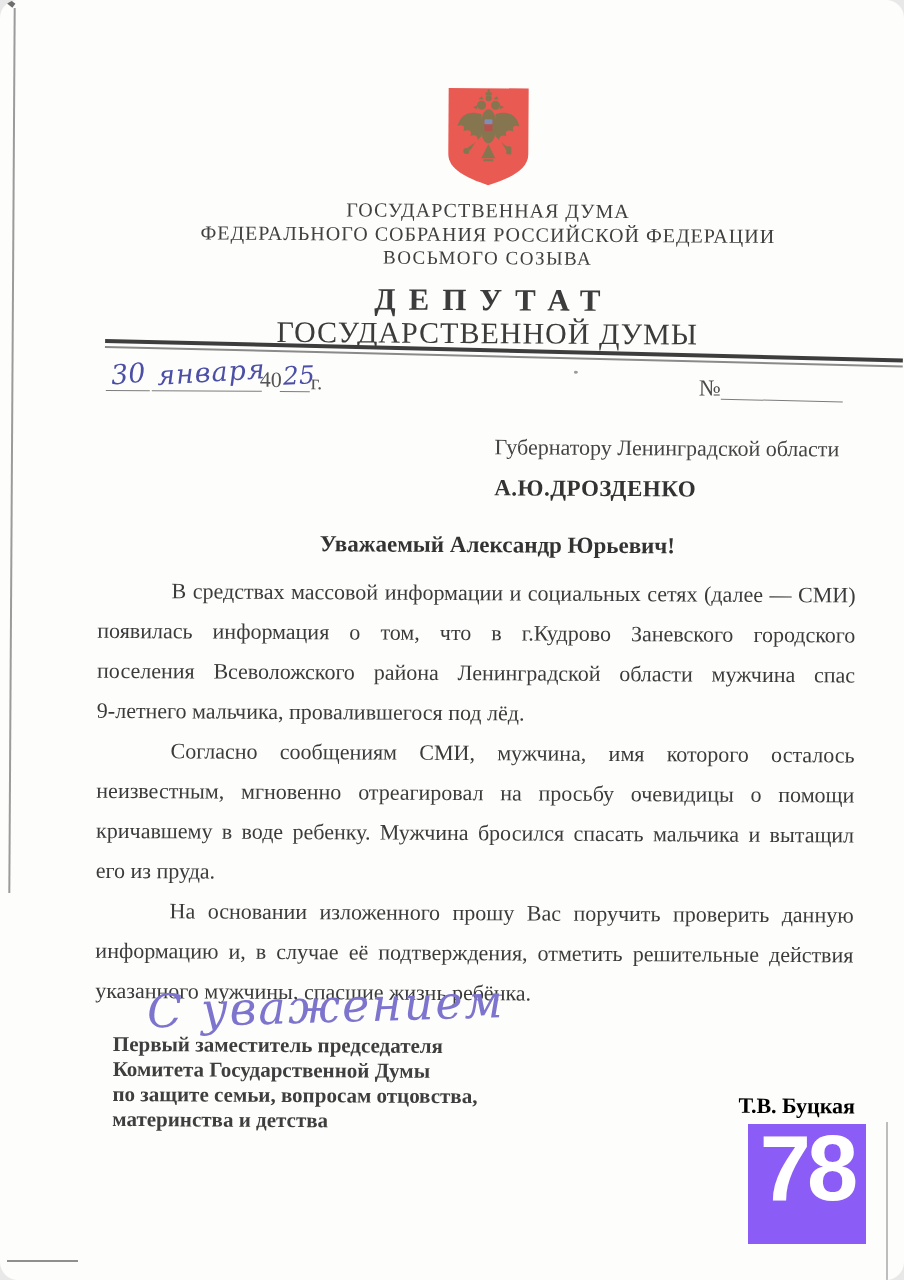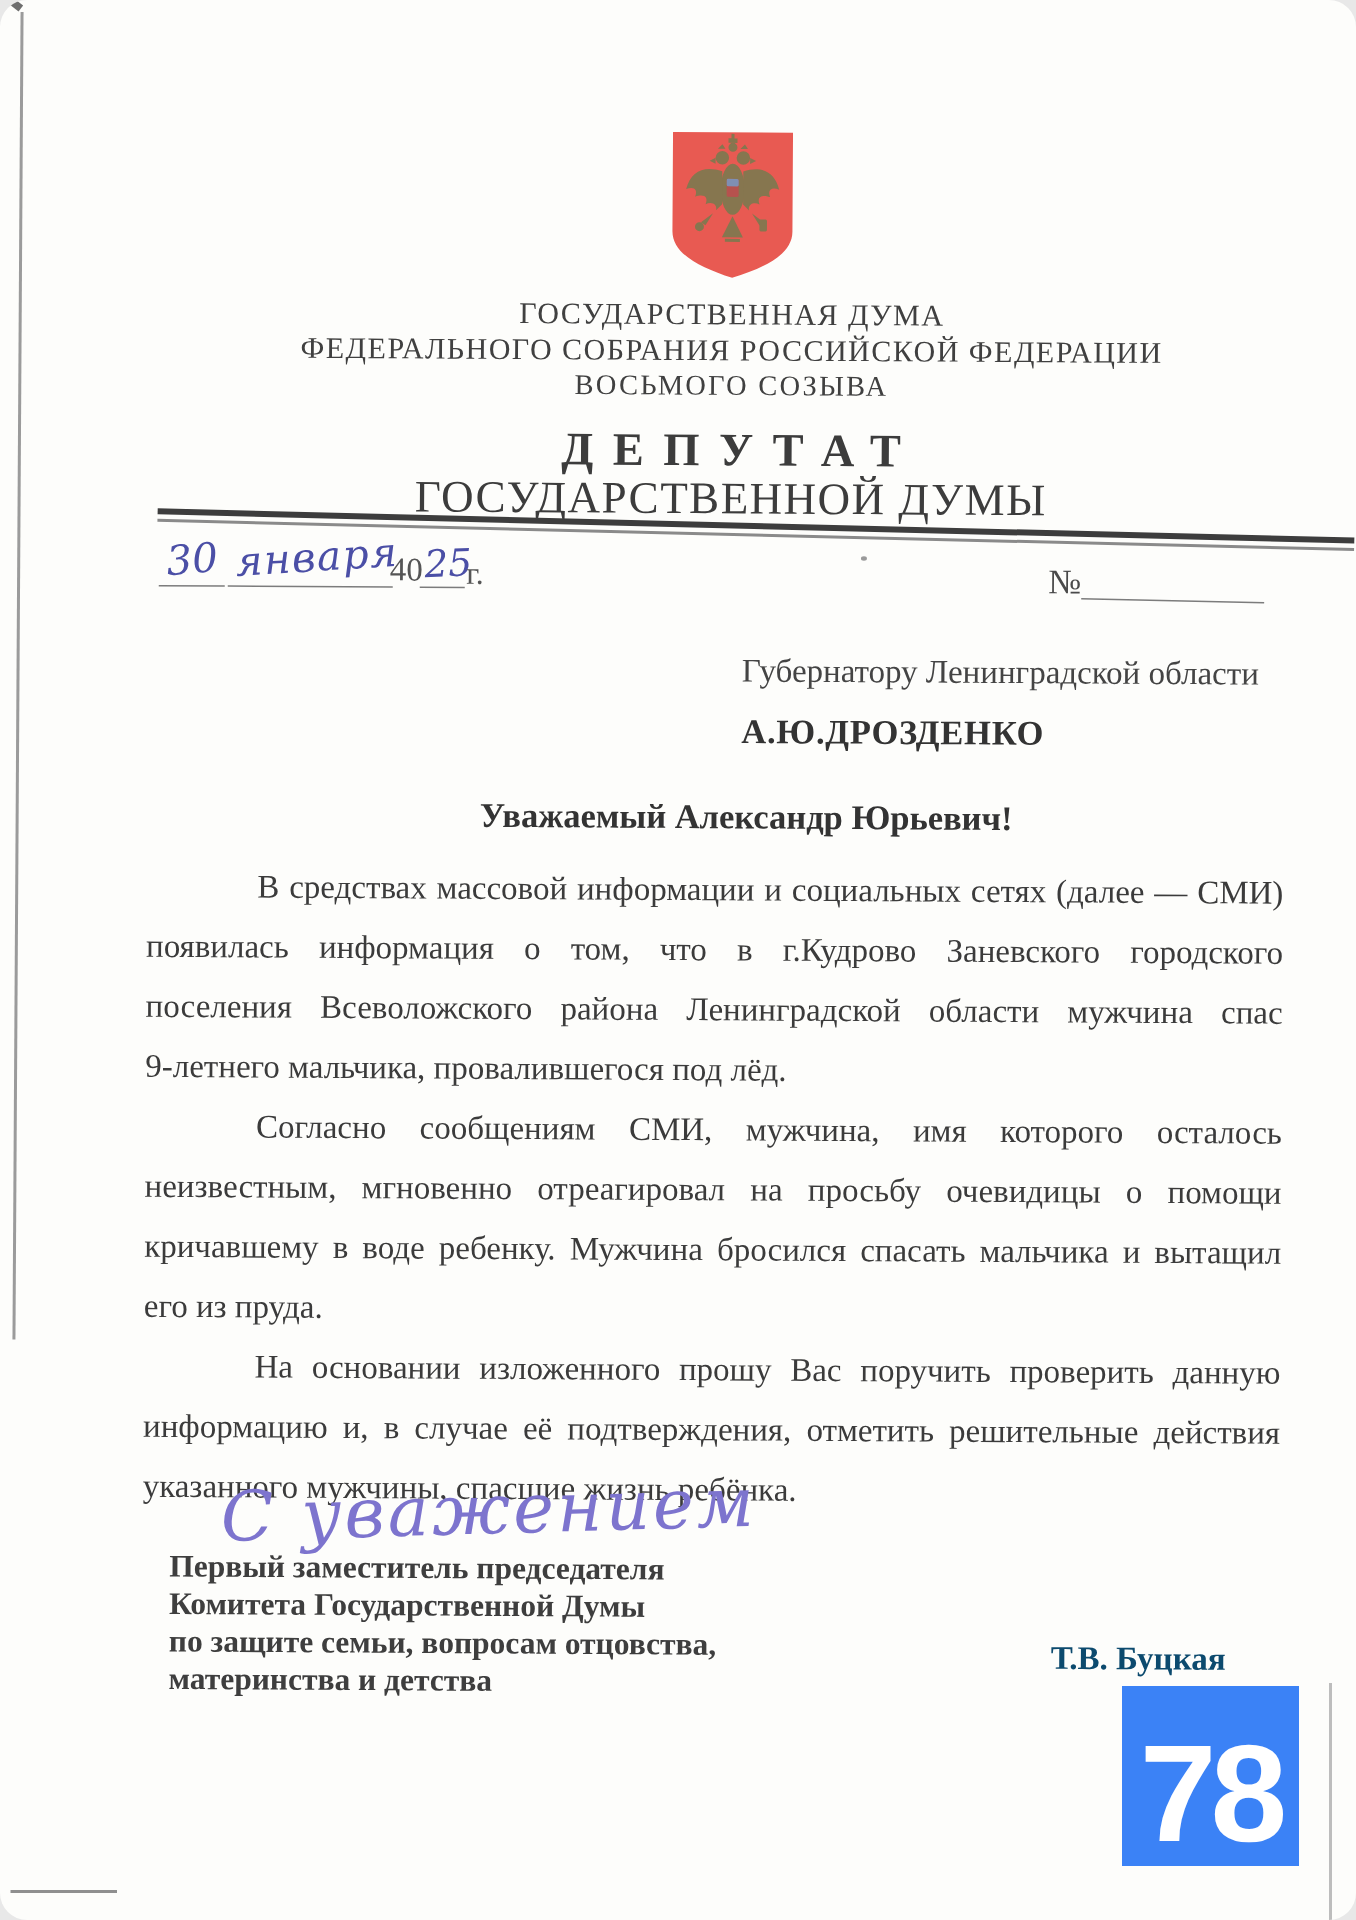--- a/index.html
+++ b/index.html
@@ -53,26 +53,26 @@
   .bline.last{text-align:left;}
 
   
   .regards{
     position:absolute; left:152px; top:978px; font-size:46px; letter-spacing:2px;
     color:#7d74ce; font-style:italic; font-family:"DejaVu Serif", serif;
     transform:rotate(-2deg); white-space:nowrap;
   }
   .sig-block{position:absolute; left:118px; top:1032px; width:520px; font-size:21px; font-weight:bold; color:#3e3e3e;}
   .sig-block div{line-height:25px;}
-  .sig-name{position:absolute; left:706px; top:1089px; font-size:22px; font-weight:bold; color:#0c4a6e;text-align:center;}
+  .sig-name{position:absolute; left:744px; top:1089px; font-size:22px; font-weight:bold; color:#000000;text-align:center;}
 
   
   .badge{
     position:absolute; left:748px; top:1124px; width:118px; height:120px;
-    background:#3b82f6; display:flex; align-items:flex-end; justify-content:center;
+    background:#8b5cf6; display:flex; align-items:flex-start; justify-content:center;
   }
   .badge span{
     font-family:"Liberation Sans", sans-serif; font-weight:bold;
     font-size:92px; color:#ffffff; letter-spacing:-4px; line-height:1;
     transform:translateY(-2px);
   }
 
   
   .art{position:absolute; background:#a8a8a8;}
   .art-left{left:11px; top:8px; width:1.5px; height:885px; transform:rotate(0.35deg); background:#9b9b9b;}

